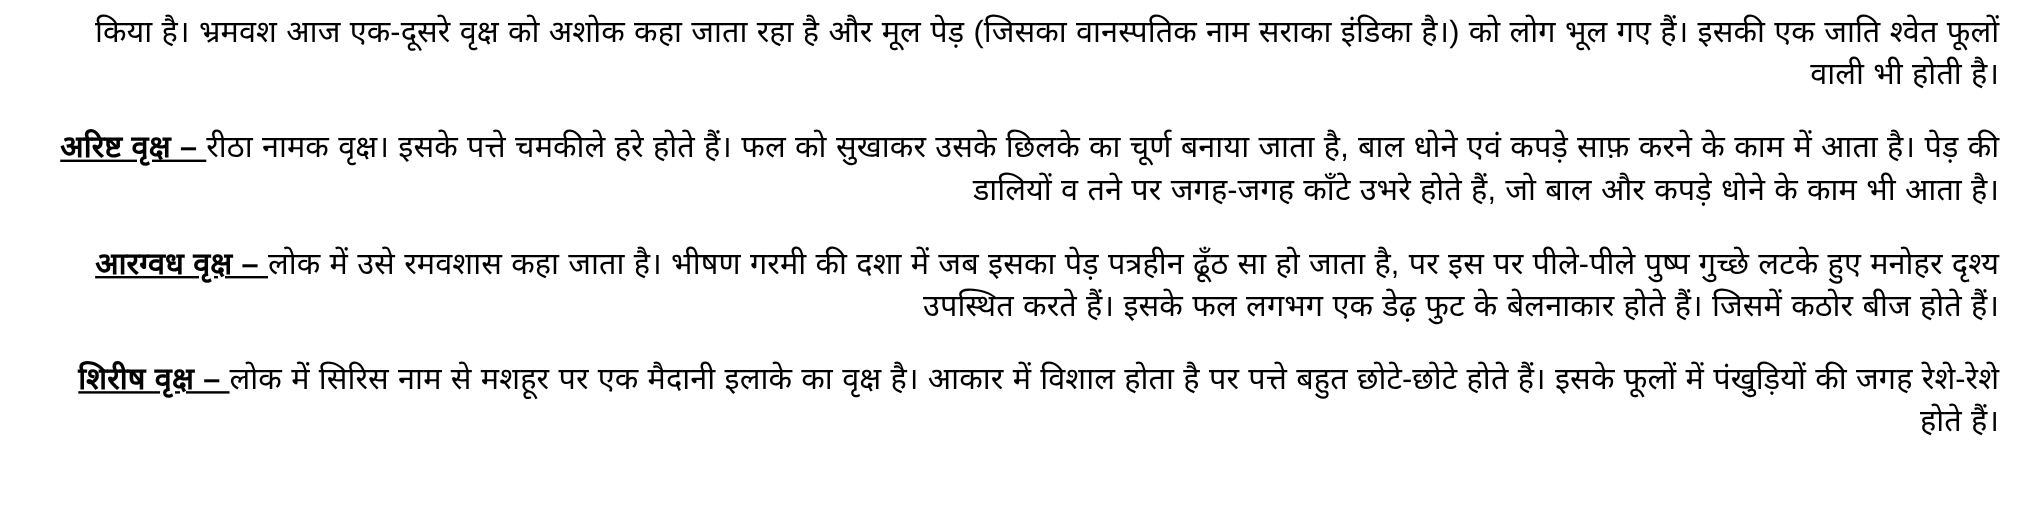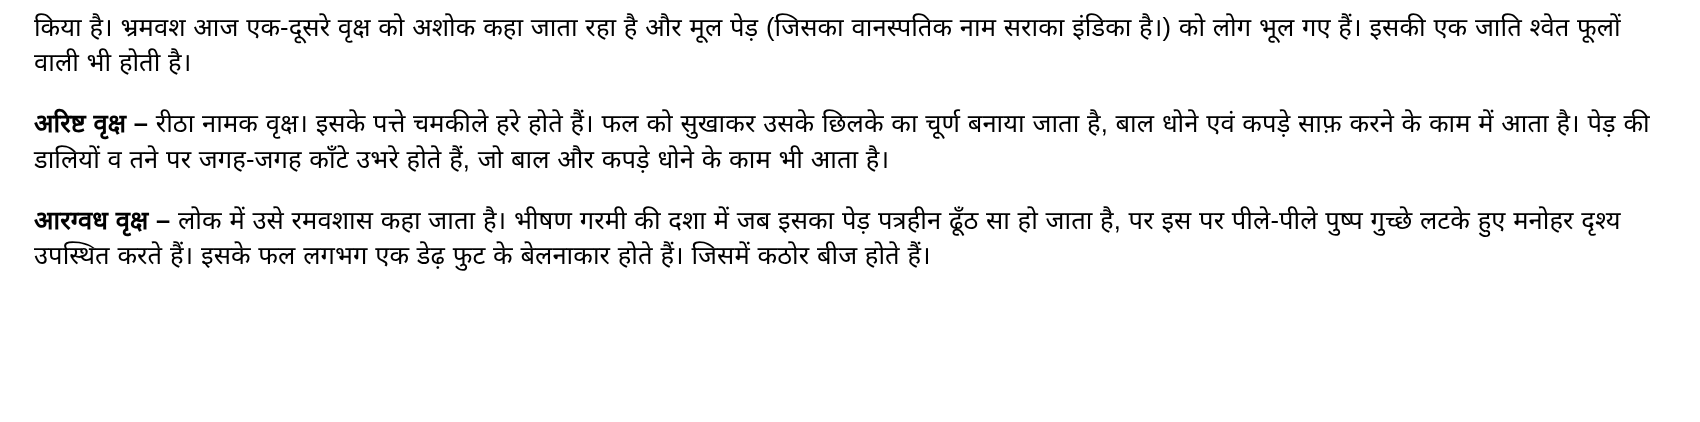--- a/index.html
+++ b/index.html
@@ -18,29 +18,30 @@
     box-sizing: border-box;
     width: 1700px;
     height: 422px;
     padding: 10px 34px 0 34px;
     background: #ffffff;
   }
   .para {
     font-size: 25.5px;
     line-height: 1.38;
     letter-spacing: 0.1px;
-    text-align: left;
+    text-align: right;
     margin: 0 0 26px 0;
     word-spacing: 0.5px;
   }
   .para:last-child {
     margin-bottom: 0;
   }
   .para .lead {
     font-weight: bold;
+    text-decoration: underline;
   }
   .para .body-text {
     font-weight: normal;
   }
 </style>
 </head>
 <body>
 
 <div class="page">
 
@@ -49,14 +50,17 @@
   </p>
 
   <p class="para">
     <span class="lead">अरिष्ट वृक्ष – </span><span class="body-text">रीठा नामक वृक्ष। इसके पत्ते चमकीले हरे होते हैं। फल को सुखाकर उसके छिलके का चूर्ण बनाया जाता है, बाल धोने एवं कपड़े साफ़ करने के काम में आता है। पेड़ की डालियों व तने पर जगह-जगह काँटे उभरे होते हैं, जो बाल और कपड़े धोने के काम भी आता है।</span>
   </p>
 
   <p class="para">
     <span class="lead">आरग्वध वृक्ष – </span><span class="body-text">लोक में उसे रमवशास कहा जाता है। भीषण गरमी की दशा में जब इसका पेड़ पत्रहीन ढूँठ सा हो जाता है, पर इस पर पीले-पीले पुष्प गुच्छे लटके हुए मनोहर दृश्य उपस्थित करते हैं। इसके फल लगभग एक डेढ़ फुट के बेलनाकार होते हैं। जिसमें कठोर बीज होते हैं।</span>
   </p>
 
+  <p class="para">
+    <span class="lead">शिरीष वृक्ष – </span><span class="body-text">लोक में सिरिस नाम से मशहूर पर एक मैदानी इलाके का वृक्ष है। आकार में विशाल होता है पर पत्ते बहुत छोटे-छोटे होते हैं। इसके फूलों में पंखुड़ियों की जगह रेशे-रेशे होते हैं।</span>
+  </p>
 
 </div>
 
 </body></html>

